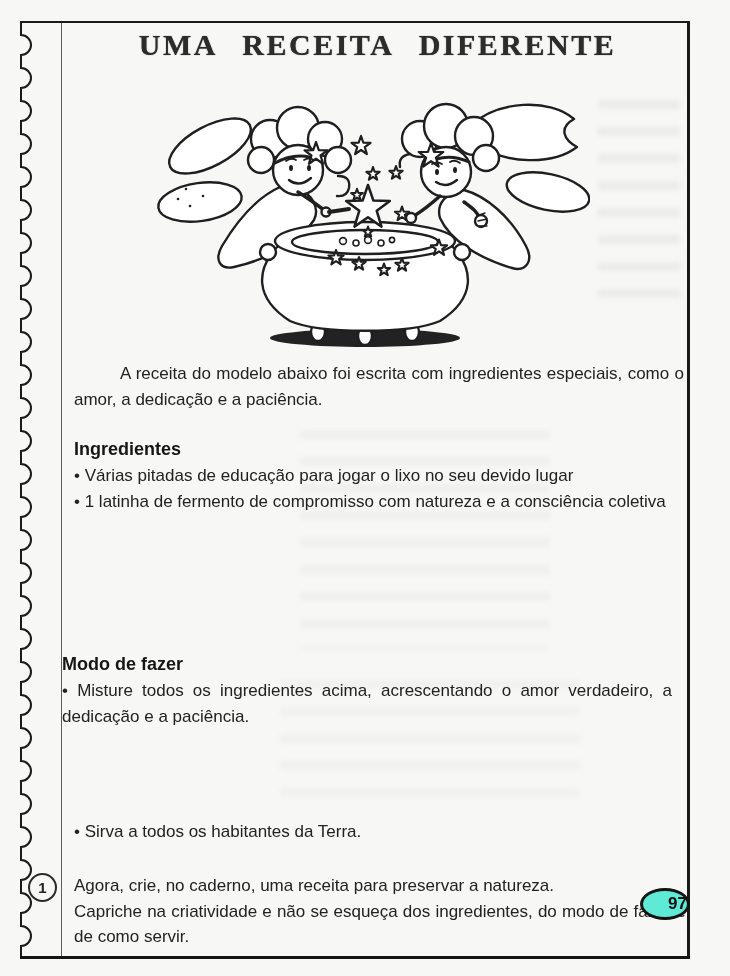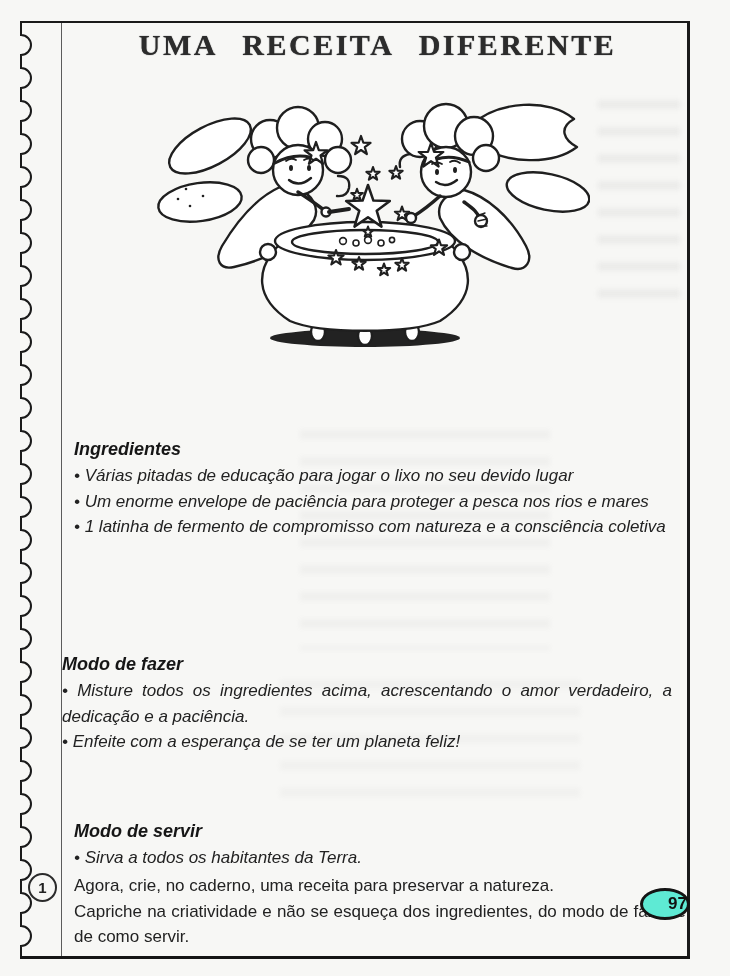--- a/index.html
+++ b/index.html
@@ -24,21 +24,21 @@
     left:70px;top:28px;width:615px;text-align:center;
     font-family:"Liberation Serif","DejaVu Serif",serif;
     font-weight:bold;font-size:30px;letter-spacing:2.5px;word-spacing:16px;
     color:#2c2c2c;text-shadow:0 0 1px #3a3a3a;
   }
   
   .intro{left:74px;top:344px;width:610px;font-size:17px;line-height:25.5px;
          text-align:justify;text-indent:46px;}
   .recipe-title{left:74px;top:396px;width:610px;text-align:center;
          font-weight:bold;font-size:17.5px;color:#1d1d1d;}
-  .section{width:610px;font-size:17px;line-height:25.5px;font-style:italic;}
+  .section{width:610px;font-size:17px;line-height:25.5px;}
   .sec-ingredients{left:74px;top:437px;}
   .sec-fazer{left:62px;top:652px;}
   .sec-servir{left:74px;top:819px;}
   .section h3{margin:0 0 1px 0;font-size:18px;line-height:25px;color:#161616;}
   .item{margin:0;text-align:justify;}
   .item::before{content:"\2022\00a0";}
   .activity{left:74px;top:873px;width:612px;font-size:17px;line-height:25.5px;}
   .activity p{margin:0;text-align:justify;}
   
   .marker-circle{
@@ -170,37 +170,35 @@
         <use href="#st" transform="translate(213,62) scale(1.0)" stroke-width="2.2"></use>
         <use href="#st" transform="translate(225,90) scale(0.7)" stroke-width="3"></use>
         <use href="#st" transform="translate(248,89) scale(0.7)" stroke-width="3"></use>
         <use href="#st" transform="translate(209,111) scale(0.62)" stroke-width="3.2"></use>
         <use href="#st" transform="translate(254,130) scale(0.75)" stroke-width="2.8"></use>
         <use href="#st" transform="translate(291,164) scale(0.85)" stroke-width="2.5"></use>
       </g>
     </g>
   </svg>
 
+  <p class="abs intro">A receita do modelo abaixo foi escrita com ingredientes especiais, como o amor, a dedicação e a paciência.</p>
 
 
   <div class="abs section sec-ingredients">
     <h3>Ingredientes</h3>
     <p class="item"><span>Várias pitadas de educação para jogar o lixo no seu devido lugar</span></p>
-    <p class="item"><span>Um enorme envelope de paciência para proteger a pesca nos rios e mares</span></p>
     <p class="item"><span>1 latinha de fermento de compromisso com natureza e a consciência coletiva</span></p>
   </div>
 
   <div class="abs section sec-fazer">
     <h3>Modo de fazer</h3>
     <p class="item"><span>Misture todos os ingredientes acima, acrescentando o amor verdadeiro, a dedicação e a paciência.</span></p>
-    <p class="item"><span>Enfeite com a esperança de se ter um planeta feliz!</span></p>
   </div>
 
   <div class="abs section sec-servir">
-    <h3>Modo de servir</h3>
     <p class="item"><span>Sirva a todos os habitantes da Terra.</span></p>
   </div>
 
   <div class="abs activity">
     <p>Agora, crie, no caderno, uma receita para preservar a natureza.</p>
     <p>Capriche na criatividade e não se esqueça dos ingredientes, do modo de fazer e de como servir.</p>
   </div>
 
   <div class="abs marker-circle">1</div>
 

